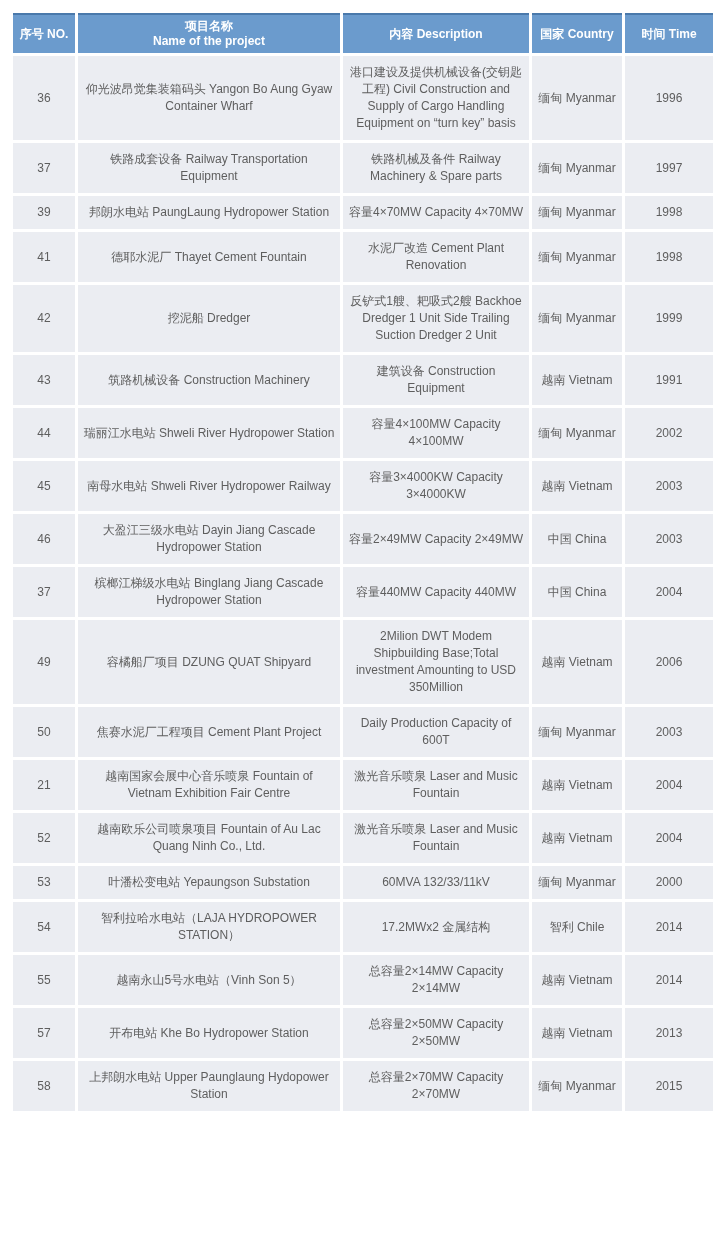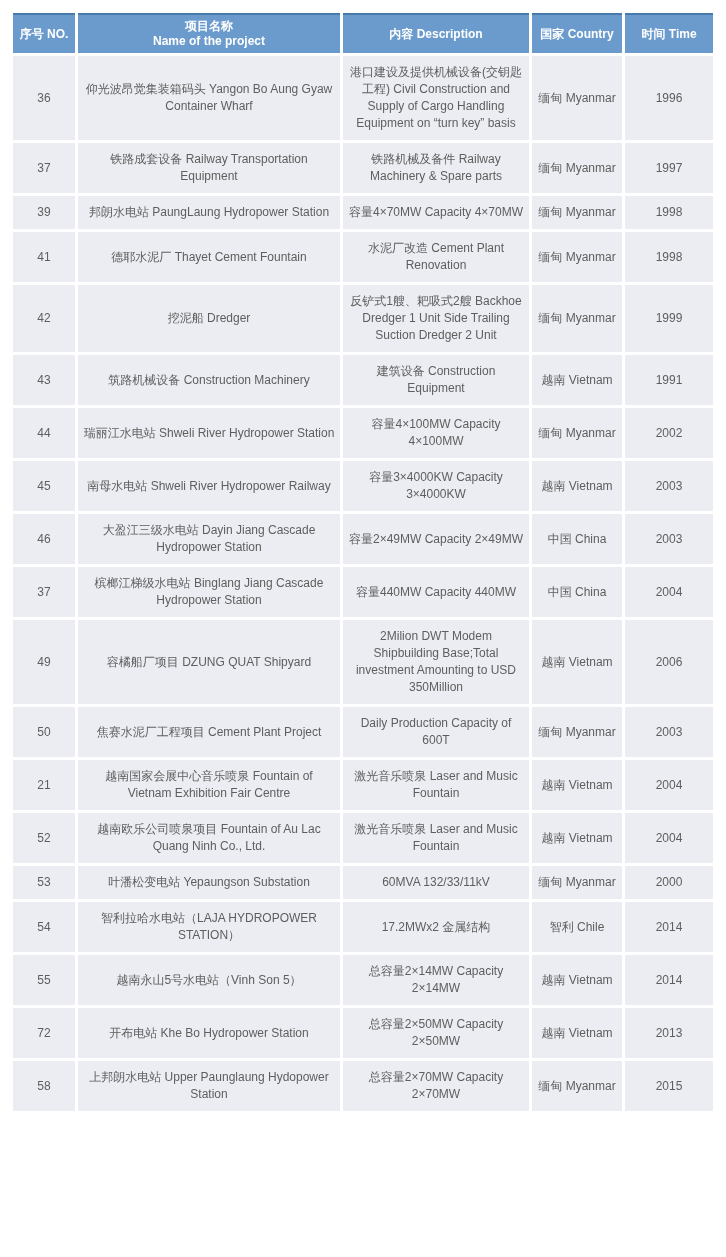--- a/index.html
+++ b/index.html
@@ -198,21 +198,21 @@
   <tr>
     <td>55</td>
     <td>越南永山5号水电站（Vinh Son 5）</td>
     <td>总容量2×14MW Capacity 2×14MW</td>
     <td>越南 Vietnam</td>
     <td>2014</td>
   </tr>
 
 
   <tr>
-    <td>72</td>
+    <td>57</td>
     <td>开布电站 Khe Bo Hydropower Station</td>
     <td>总容量2×50MW Capacity 2×50MW</td>
     <td>越南 Vietnam</td>
     <td>2013</td>
   </tr>
 
   <tr>
     <td>58</td>
     <td>上邦朗水电站 Upper Paunglaung Hydopower Station</td>
     <td>总容量2×70MW Capacity 2×70MW</td>

